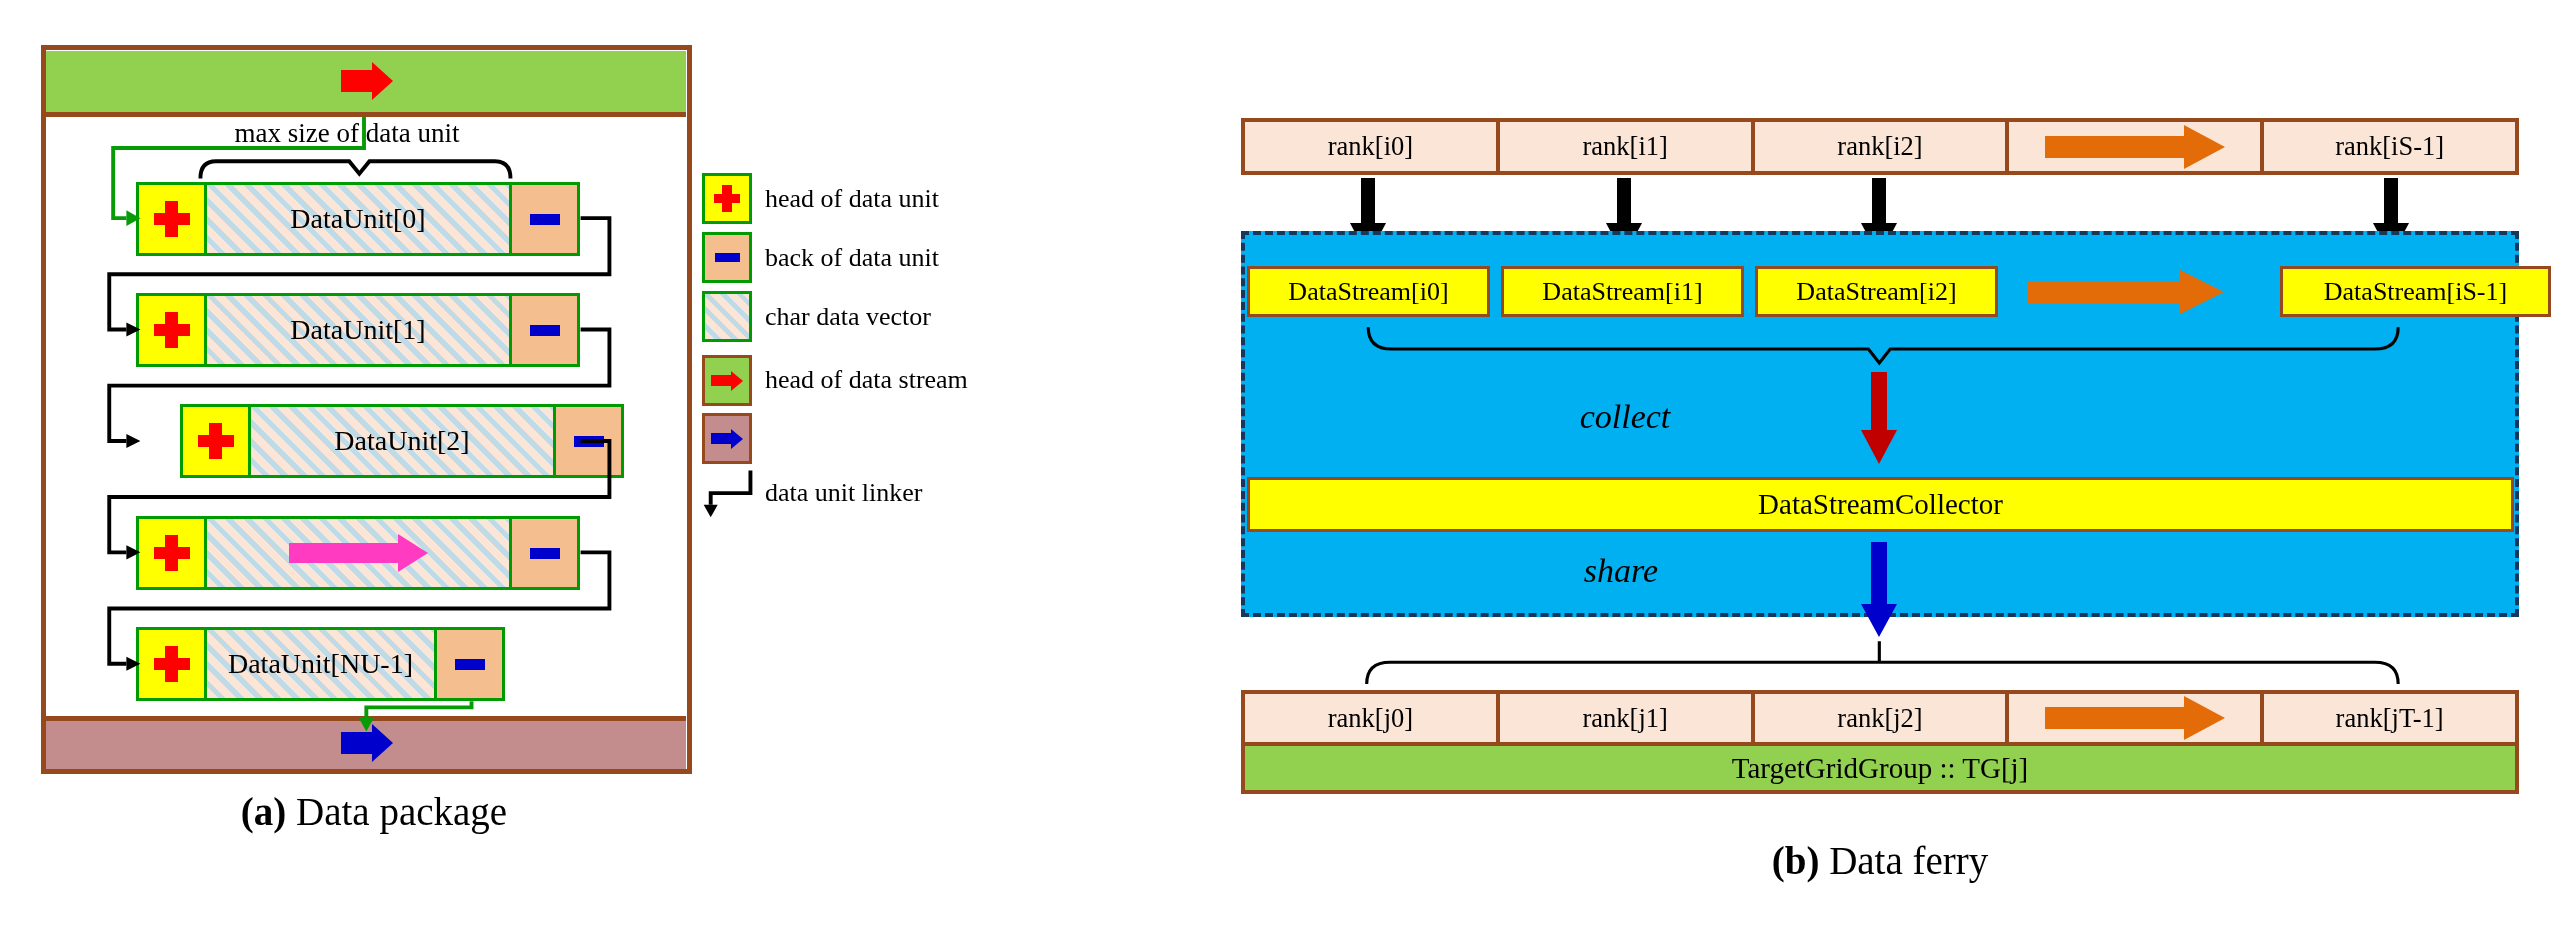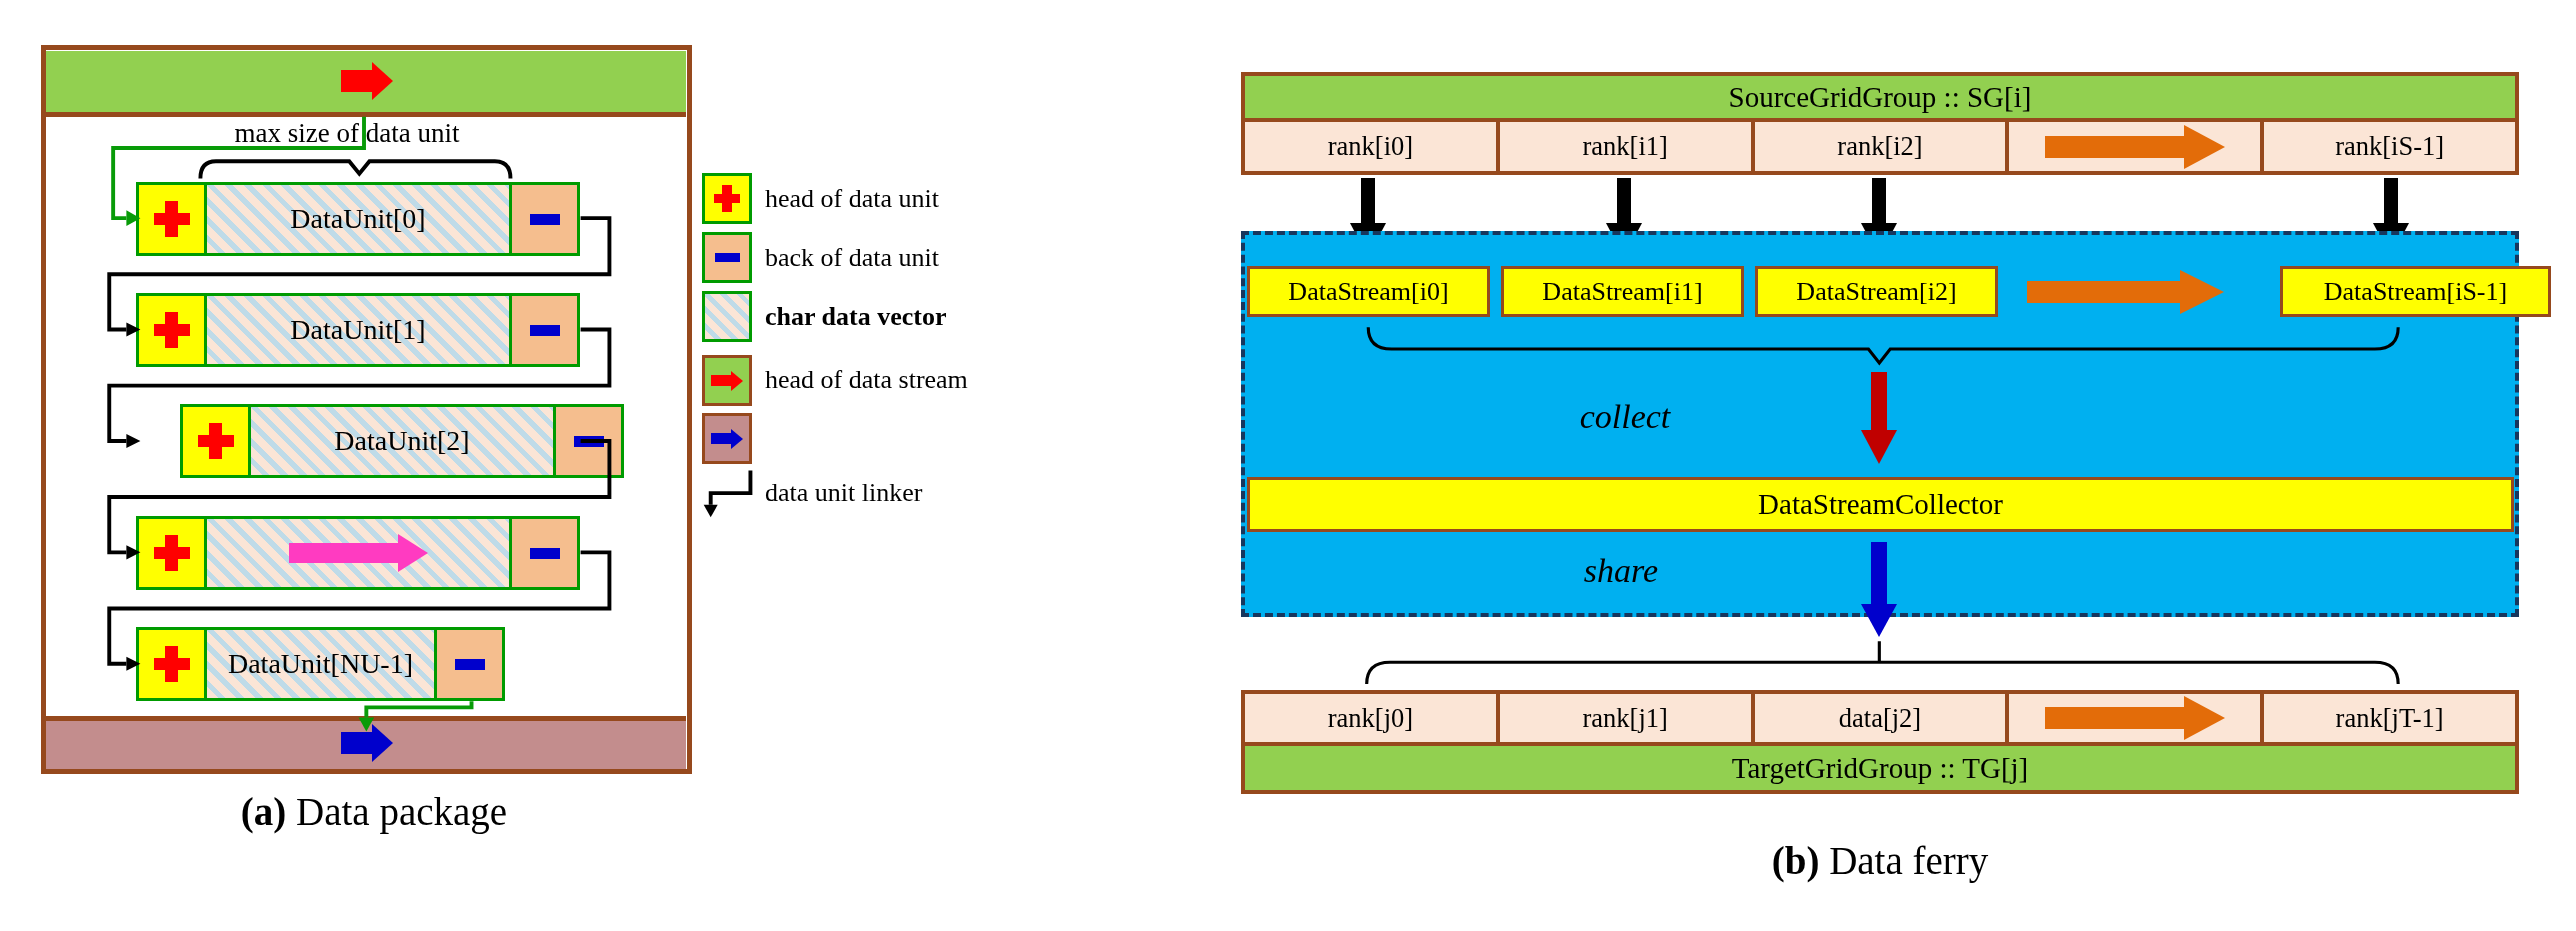--- a/index.html
+++ b/index.html
@@ -146,21 +146,21 @@
       <div class="plus small"></div>
     </div>
   <div class="abs lg-label" style="top:182px;">head of data unit</div>
 
   <div class="abs lg-swatch lg-green-border" style="top:232px;background:#F5BE8E;">
       <div class="minus" style="width:25px;height:9.4px;"></div>
     </div>
   <div class="abs lg-label" style="top:241px;">back of data unit</div>
 
   <div class="abs lg-swatch lg-green-border" style="top:291px;background:repeating-linear-gradient(45deg,#FBE5D6 0 7px,#BFDBE8 7px 11.7px);"></div>
-  <div class="abs lg-label" style="top:300px;font-weight:bold;">char data vector</div>
+  <div class="abs lg-label" style="top:300px;">char data vector</div>
 
   <div class="abs lg-swatch lg-brown-border" style="top:355px;background:#92D050;">
     <div class="arr-r">
       <div class="s" style="width:20px;height:11px;background:#FF0000;"></div>
       <div class="h" style="border-top:10px solid transparent;border-bottom:10px solid transparent;border-left:12.5px solid #FF0000;"></div>
     </div>
   </div>
   <div class="abs lg-label" style="top:363px;">head of data stream</div>
 
   <div class="abs lg-swatch lg-brown-border" style="top:413px;background:#C38D8D;">
@@ -170,23 +170,20 @@
     </div>
   </div>
 
   <div class="abs capt" style="left:140px;top:789px;width:468px;">
     <b>(a)</b>
     <span>Data package</span>
   </div>
 
   <div class="abs lg-label" style="top:476px;">data unit linker</div>
 
-  <div class="abs src-bar ctr">
-    <span>SourceGridGroup  ::  SG[i]</span>
-  </div>
 
   <div class="abs rank-row">
     <div class="rank-cell">
         <span>rank[i0]</span>
       </div>
     <div class="rank-cell">
         <span>rank[i1]</span>
       </div>
     <div class="rank-cell">
         <span>rank[i2]</span>
@@ -258,21 +255,21 @@
 
   <div class="abs tgt-block">
     <div class="tgt-ranks">
       <div class="rank-cell">
           <span>rank[j0]</span>
         </div>
       <div class="rank-cell">
           <span>rank[j1]</span>
         </div>
       <div class="rank-cell">
-          <span>data[j2]</span>
+          <span>rank[j2]</span>
         </div>
       <div class="rank-cell">
         <div class="arr-r">
           <div class="s" style="width:139px;height:22px;background:#E36C09;"></div>
           <div class="h" style="border-top:22px solid transparent;border-bottom:22px solid transparent;border-left:41px solid #E36C09;"></div>
         </div>
       </div>
       <div class="rank-cell">
           <span>rank[jT-1]</span>
         </div>

